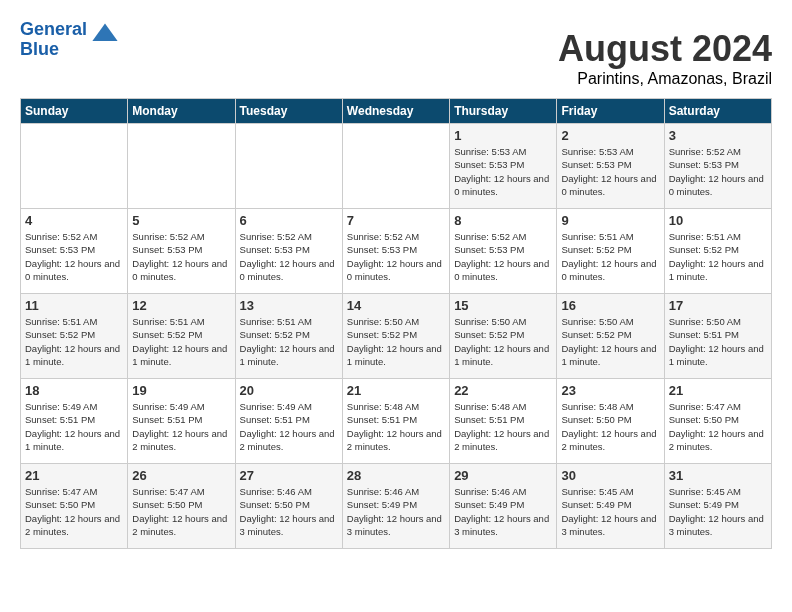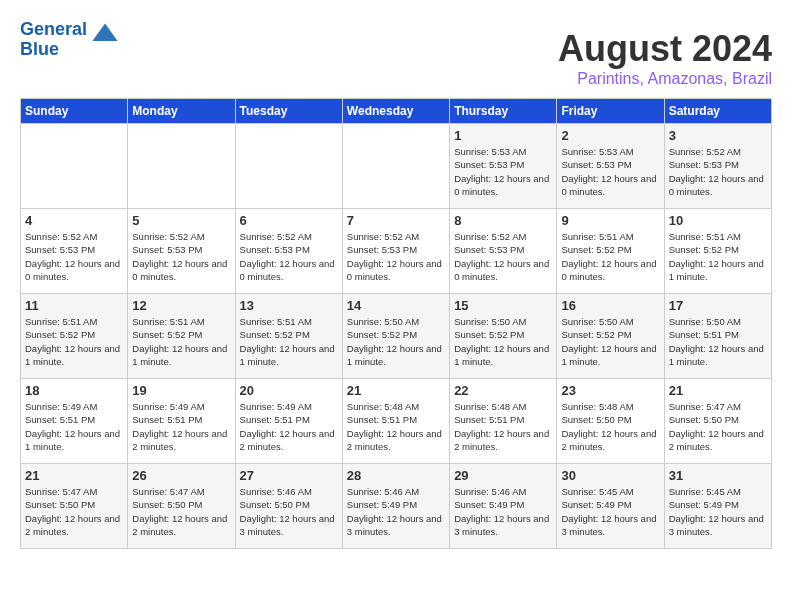--- a/index.html
+++ b/index.html
@@ -38,29 +38,29 @@
       text-align: right;
     }
     .main-title {
       font-size: 36px;
       font-weight: bold;
       color: #333;
       margin-top: 8px;
     }
     .subtitle {
       font-size: 16px;
-      color: #8b5cf6;
+      color: #000000;
     }
     table {
       width: 100%;
       border-collapse: collapse;
       font-size: 11px;
     }
     thead tr th {
-      background-color: #1d4ed8;
+      background-color: #0c4a6e;
       color: #fff;
       padding: 5px 4px;
       text-align: left;
       font-size: 12px;
       border: 1px solid #ccc;
       margin-left: 48px;
     }
     tbody tr td {
       border: 1px solid #ccc;
       padding: 4px;

